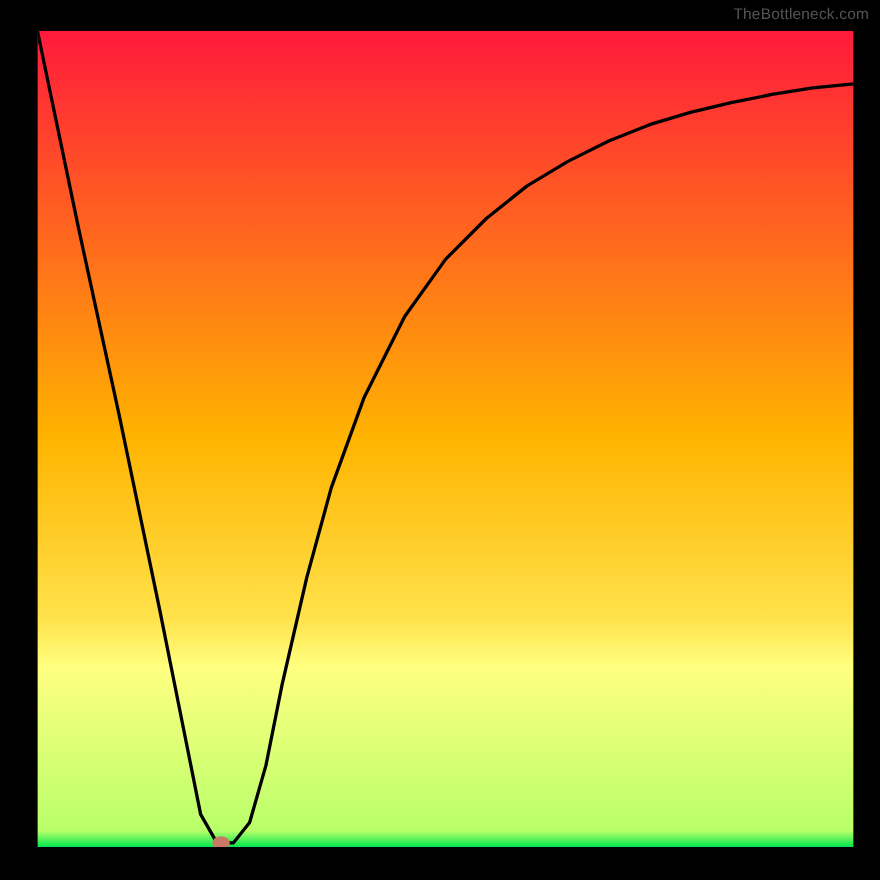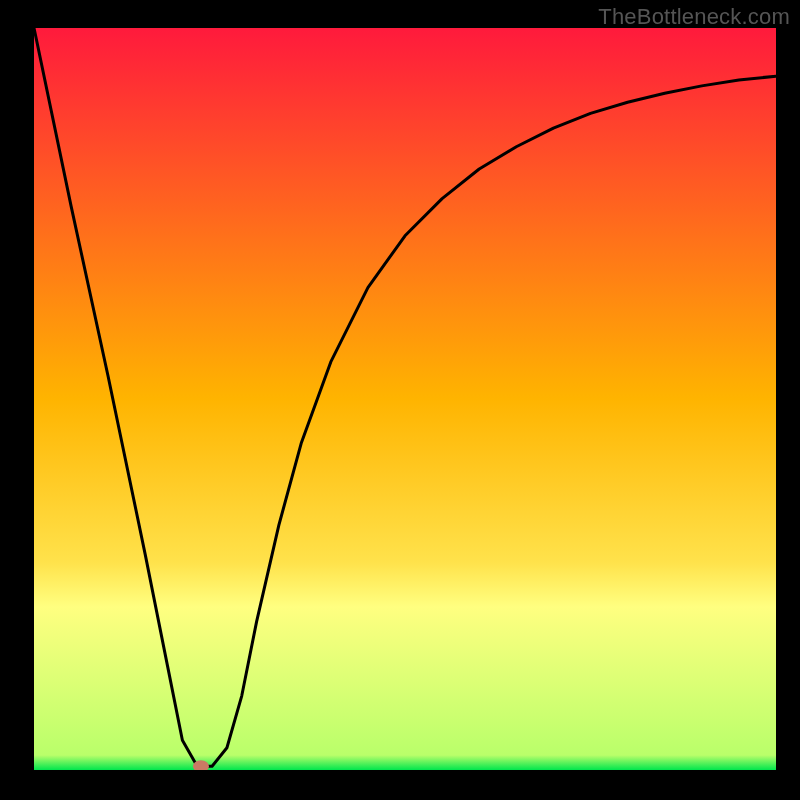--- a/index.html
+++ b/index.html
@@ -15,21 +15,21 @@
     position: relative;
     width: 800px;
     height: 800px;
     background: #000;
   }
   .watermark {
     position: absolute;
     top: 4px;
     right: 10px;
     color: #555;
-    font-size: 22px;
+    font-size: 14px;
     font-weight: 500;
     letter-spacing: 0.2px;
     z-index: 5;
     user-select: none;
   }
   .plot-area {
     position: absolute;
     left: 34px;
     top: 28px;
     width: 742px;

